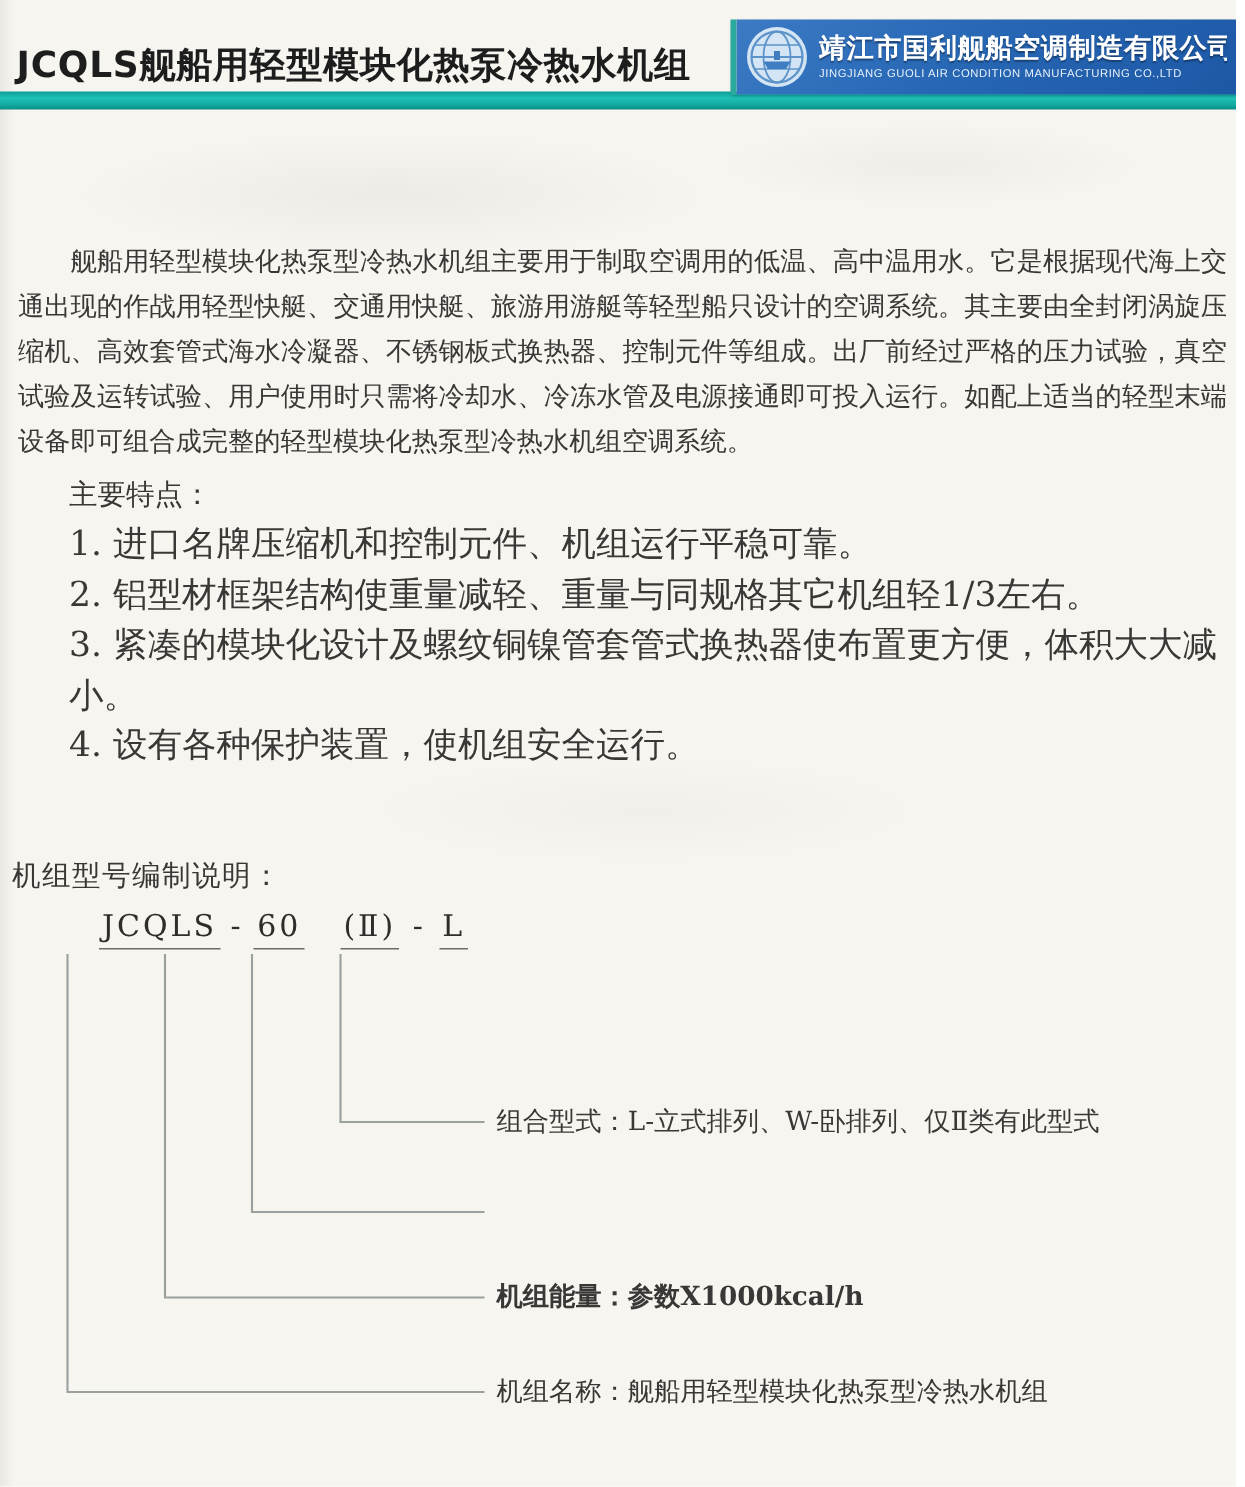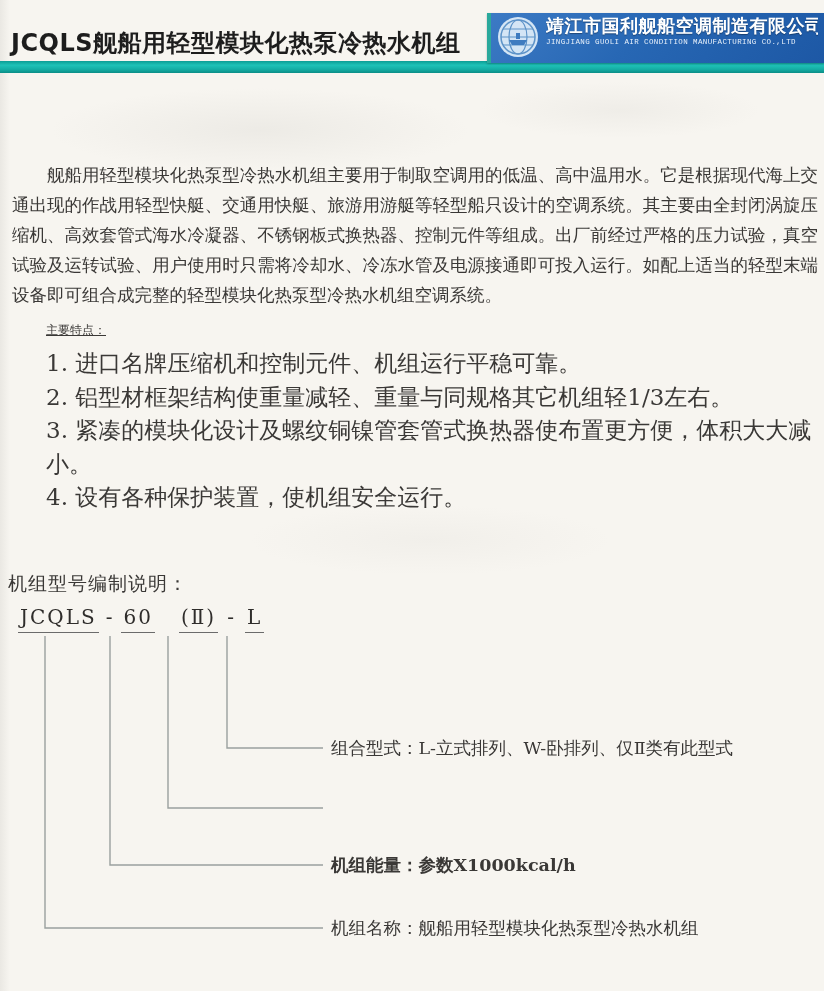--- a/index.html
+++ b/index.html
@@ -25,57 +25,57 @@
   }
   .teal-bar{
     position:absolute;left:0;top:61px;width:830px;height:12px;
     background:linear-gradient(to bottom,#0c9d95 0%,#1fc2b7 35%,#14ada4 70%,#0a8d86 100%);
   }
   .banner{
     position:absolute;left:487px;top:13px;width:337px;height:50px;
     background:linear-gradient(135deg,#3c7ac4 0%,#2767b4 45%,#1d58a5 100%);
     border-left:4px solid #2aa99c;
     box-shadow:0 1px 2px rgba(0,0,0,0.25);
-    display:flex;align-items:flex-start;box-sizing:border-box;padding:2px 6px 2px 5px;
+    display:flex;align-items:center;box-sizing:border-box;padding:2px 6px 2px 5px;
   }
   .banner-logo{flex:0 0 auto;width:44px;height:44px;}
   .banner-text{margin-left:6px;color:#ffffff;overflow:hidden;}
   .banner-cn{
     font-family:"DejaVu Sans","Liberation Sans",sans-serif;
     font-weight:bold;font-size:18px;line-height:22px;letter-spacing:0.5px;white-space:nowrap;
     text-shadow:0 1px 1px rgba(0,0,0,0.35);
   }
   .banner-en{
-    font-family:Liberation Mono, monospace;
+    font-family:Liberation Sans, sans-serif;
     font-size:7.5px;line-height:10px;letter-spacing:0.4px;white-space:nowrap;
     color:#e8f1fb;
   }
   
   .intro{
     position:absolute;left:12px;top:160px;width:806px;
     font-size:17.5px;line-height:30px;text-align:justify;text-indent:2em;
   }
   
   .features{position:absolute;left:12px;top:314px;width:806px;}
-  .features-heading{padding-left:34px;font-size:12px;line-height:33px;text-decoration:underline;}
+  .features-heading{padding-left:34px;font-size:19px;line-height:33px;}
   .feature-item{padding-left:34px;font-size:23px;line-height:33.5px;}
   
   .model-heading{
     position:absolute;left:8px;top:571px;
     font-size:19px;letter-spacing:1px;white-space:nowrap;text-align:center;
   }
   .model-code{
     position:absolute;left:18px;top:605px;
     font-size:20px;letter-spacing:2px;color:#2f2d2b;white-space:nowrap;
   }
   .model-code .part{
     display:inline-block;border-bottom:1.5px solid #6b6b6b;padding:0 2px 3px 2px;
   }
   .model-code .dash{display:inline-block;padding:0 1px 3px 1px;}
-  .mc-name{margin-right:6px;}
+  .mc-name{margin-right:6px;margin-left:48px;}
   .mc-d1{margin-right:6px;}
   .mc-capacity{margin-right:24px;}
   .mc-quantity{margin-right:8px;}
   .mc-d2{margin-right:8px;}
   .diagram-lines{position:absolute;left:0;top:634px;}
   .legend-label{
     position:absolute;left:331px;
     font-size:17.5px;line-height:26px;white-space:nowrap;color:#3a3836;
   }
   .legend-0{top:735px;}

